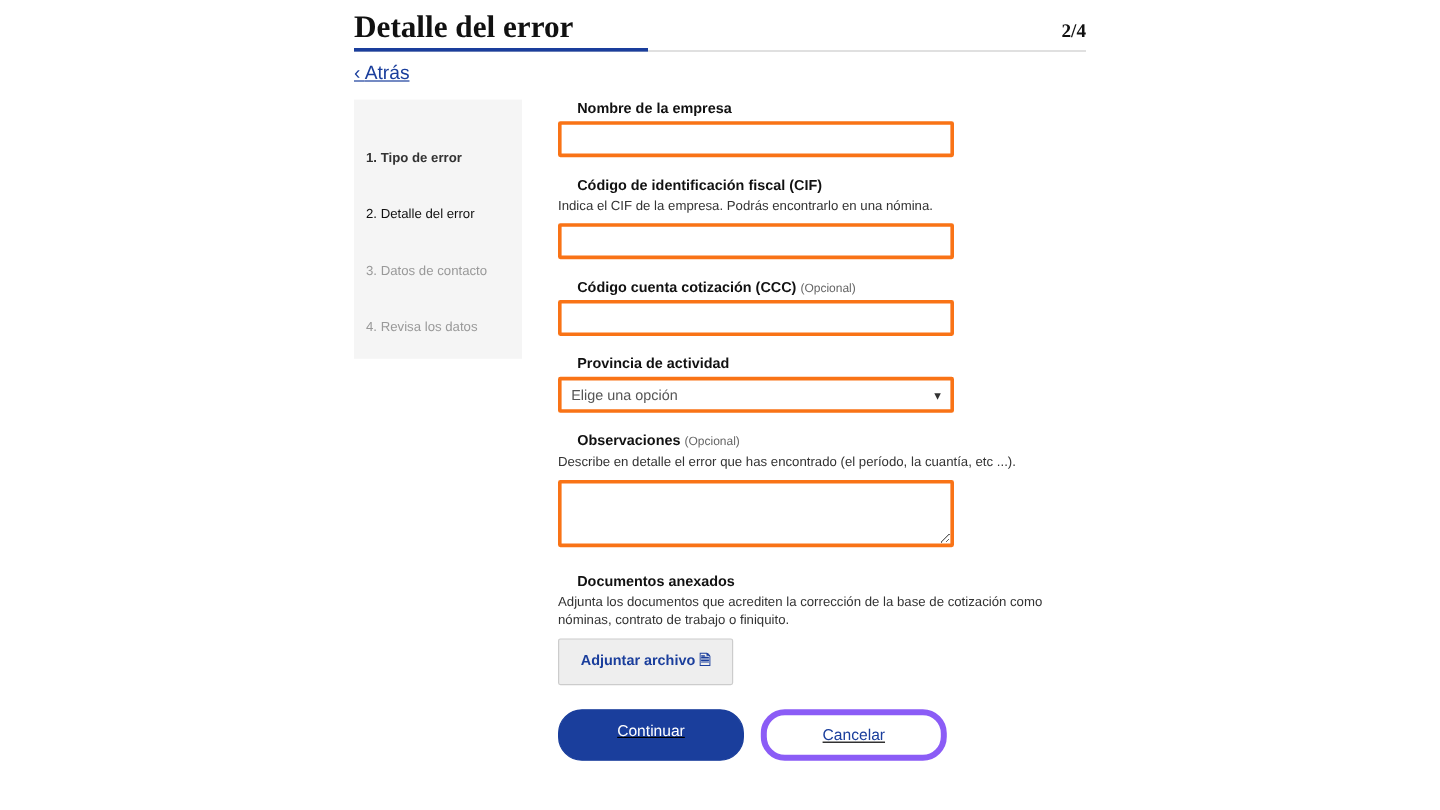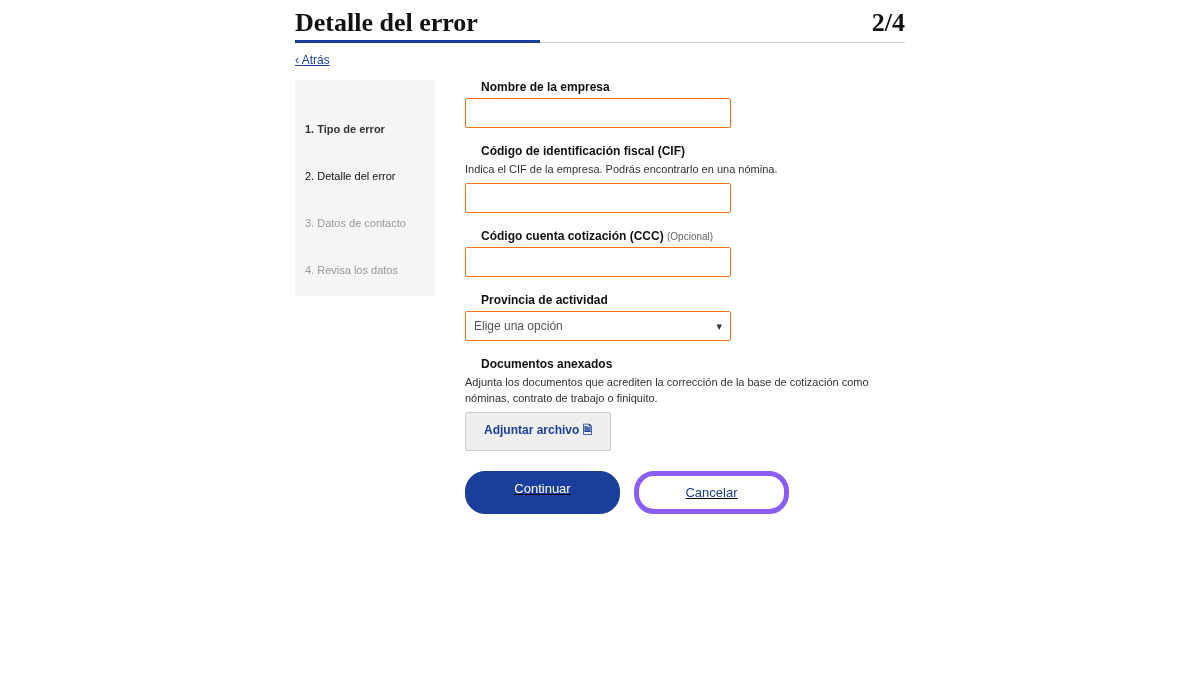--- a/index.html
+++ b/index.html
@@ -36,28 +36,28 @@
 }
 .page-title {
   font-family: Georgia, "Times New Roman", serif;
   font-size: 26px;
   font-weight: bold;
   color: #111;
   padding-bottom: 4px;
 }
 .step-indicator {
   font-family: Georgia, "Times New Roman", serif;
-  font-size: 26px;
+  font-size: 16px;
   font-weight: bold;
   color: #111;
 }
 .back-link {
   display: inline-block;
   margin-top: 10px;
-  font-size: 12px;
+  font-size: 16px;
   color: #1a3e9c;
   text-decoration: underline;
   cursor: pointer;
 }
 .back-link::before {
   content: "‹ ";
   text-decoration: none;
 }
 .content {
   display: flex;
@@ -95,22 +95,22 @@
   font-weight: normal;
   color: #666;
 }
 .helper {
   font-size: 11px;
   color: #333;
   margin-bottom: 6px;
   line-height: 1.4;
 }
 .text-input, .select-input, .textarea-input {
-  width: 266px;
-  border: 1px solid #f97316;
+  width: 330px;
+  border: 3px solid #f97316;
   border-radius: 2px;
   padding: 7px 8px;
   font-size: 12px;
   background: #fff;
 }
 .text-input { height: 30px; }
 .select-input {
   height: 30px;
   display: flex;
   align-items: center;
@@ -198,20 +198,28 @@
       </div>
 
       <div class="form-group">
         <label class="label">Provincia de actividad</label>
         <div class="select-input">
           <span>Elige una opción</span>
           <span class="chevron">▾</span>
         </div>
       </div>
 
+      <div class="form-group">
+        <label class="label">
+          <span>Observaciones</span>
+          <span class="optional">(Opcional)</span>
+        </label>
+        <div class="helper">Describe en detalle el error que has encontrado (el período, la cuantía, etc ...).</div>
+        <textarea class="textarea-input" style=""></textarea>
+      </div>
 
       <div class="form-group">
         <label class="label">Documentos anexados</label>
         <div class="helper">Adjunta los documentos que acrediten la corrección de la base de cotización como nóminas, contrato de trabajo o finiquito.</div>
         <div class="attach-btn">Adjuntar archivo 🗎</div>
       </div>
 
       <div class="actions">
         <div class="btn btn-primary">Continuar</div>
         <div class="btn btn-secondary">Cancelar</div>

